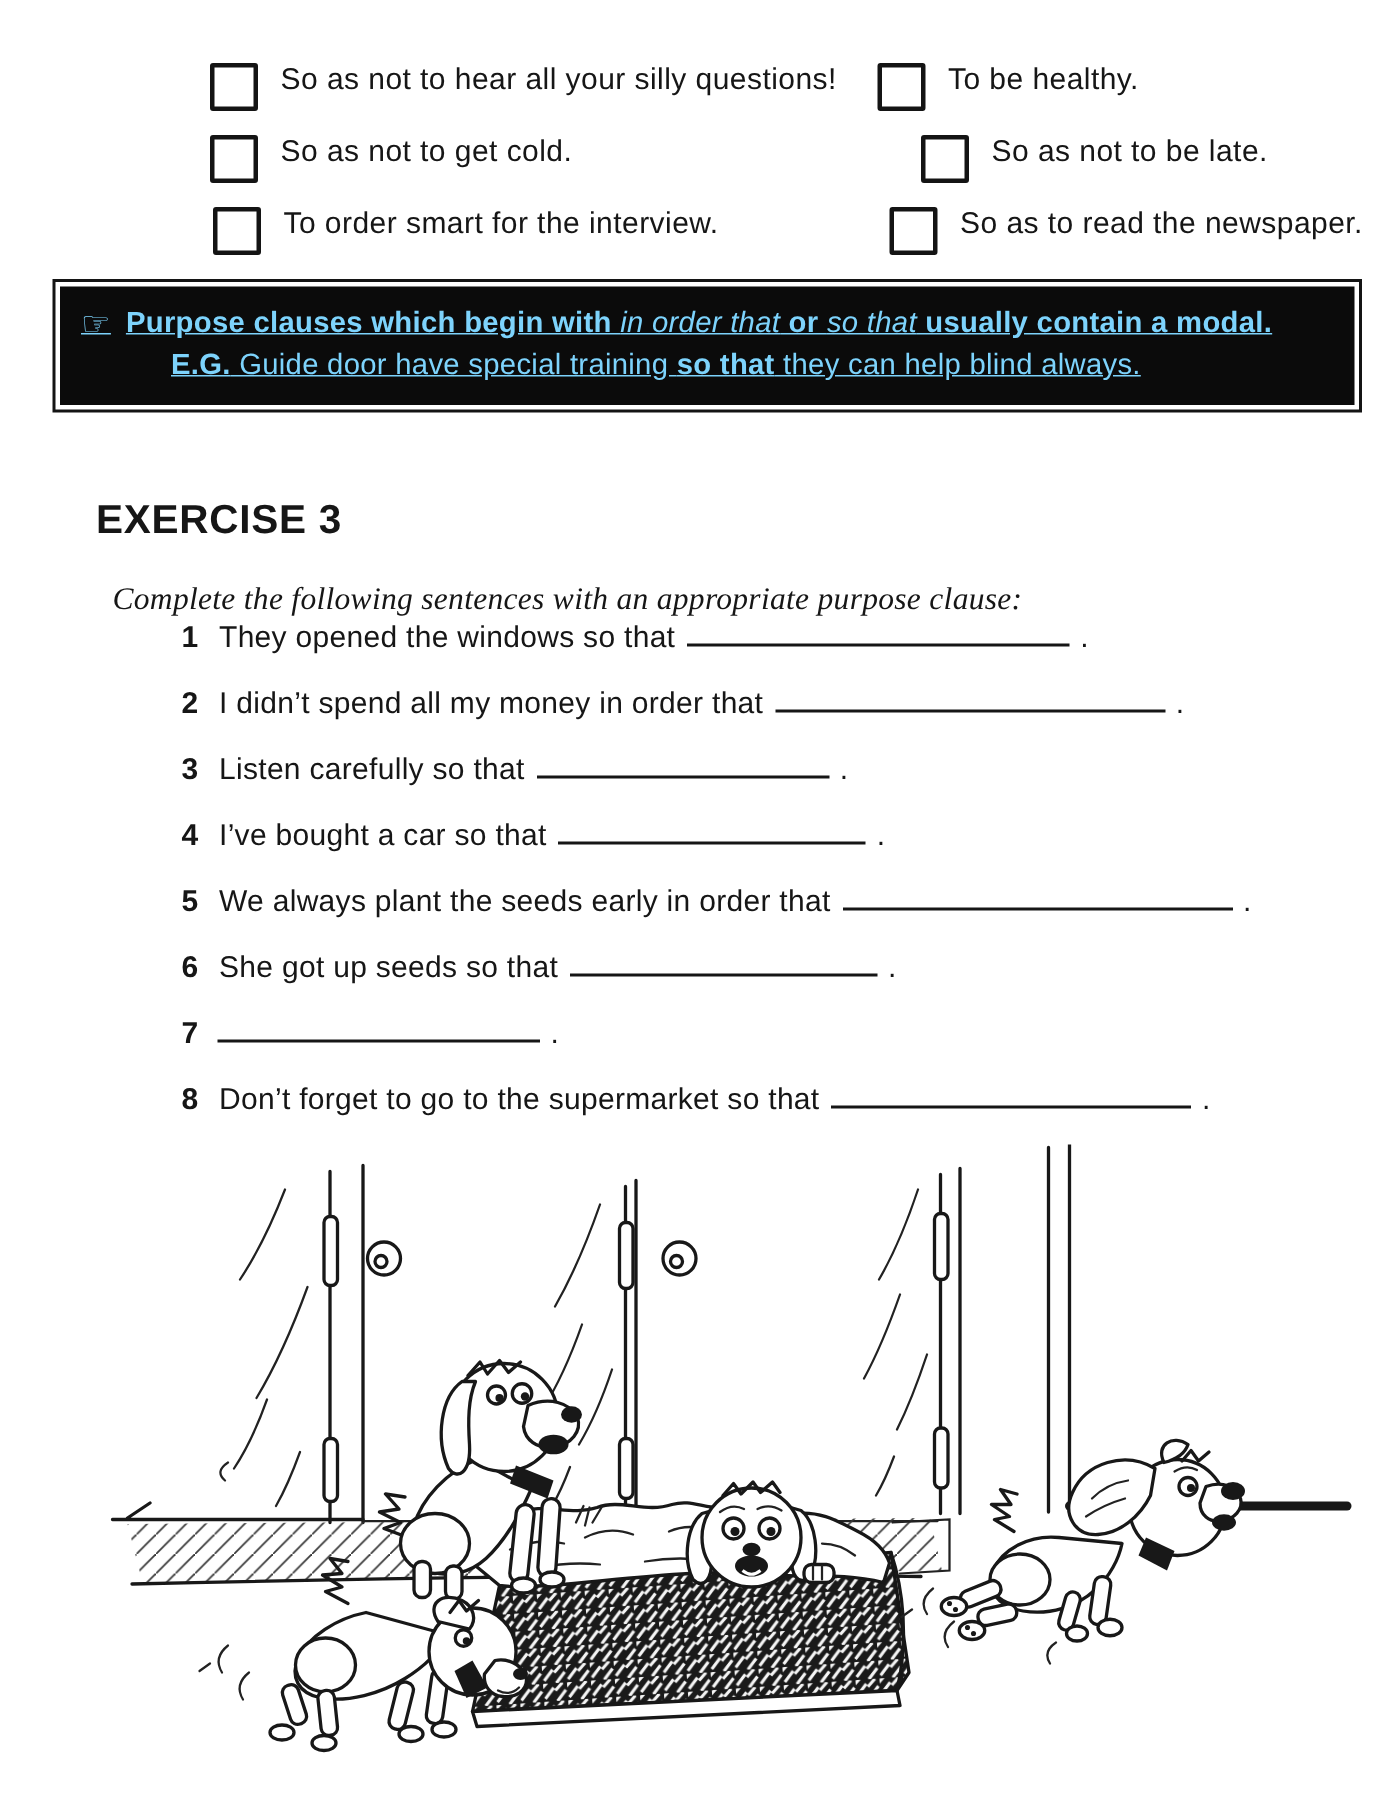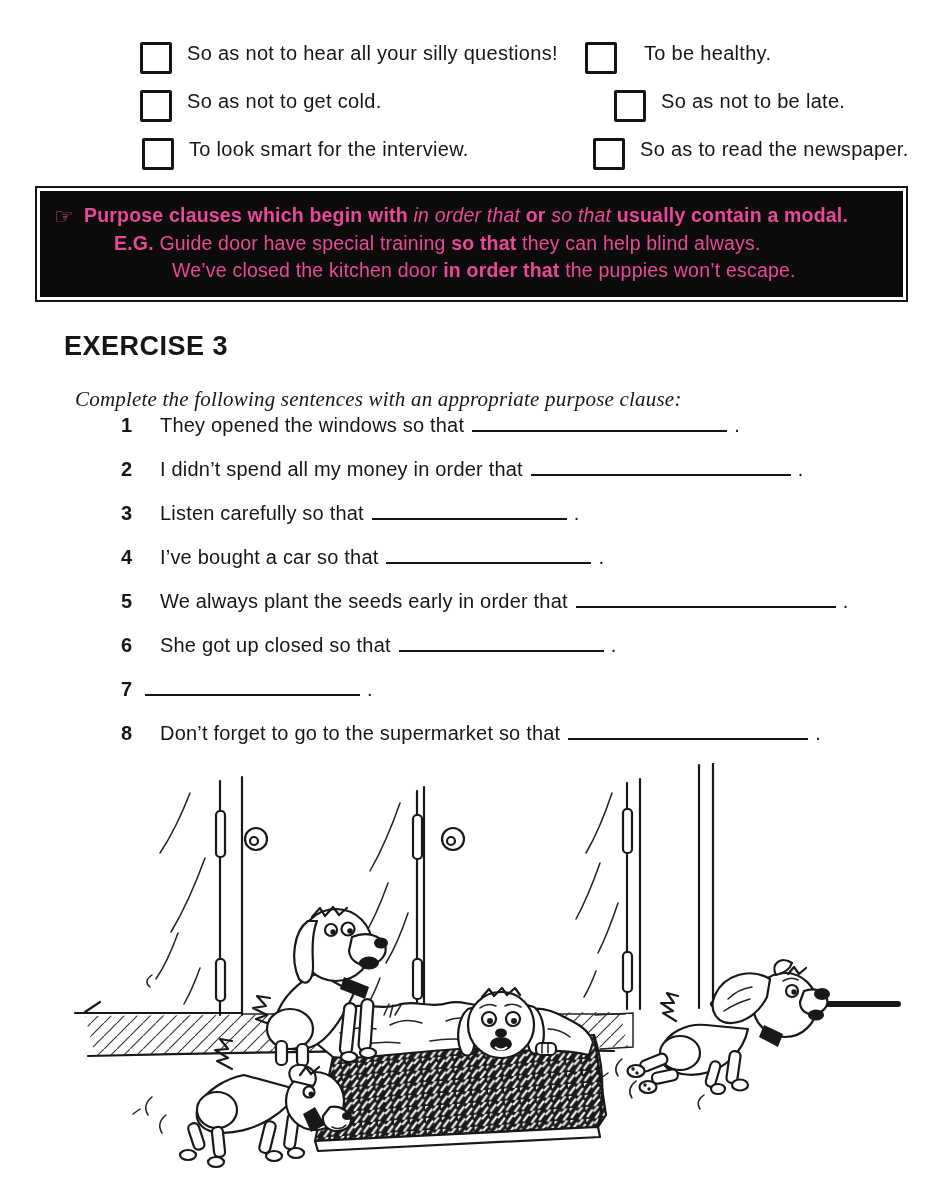--- a/index.html
+++ b/index.html
@@ -17,22 +17,22 @@
     width:26px; height:26px; border:3px solid #141414; border-radius:2px;
     background:#fff; flex:0 0 auto;
   }
   .opt-label { margin-left:15px; font-size:20px; letter-spacing:.3px; white-space:nowrap; }
   
   .note-wrap {
     position:absolute; top:186px; left:35px; width:873px;
     border:2px solid #141414; padding:3px; box-sizing:border-box; background:#fff;
   }
   .note {
-    background:#0b0b0b; color:#ec4899; padding:11px 28px 13px 14px;
-    font-size:19.5px; line-height:27px; letter-spacing:.2px;
+    background:#0b0b0b; color:#7dd3fc; padding:11px 28px 13px 14px;
+    font-size:19.5px; line-height:27px; letter-spacing:.2px;text-decoration:underline;
   }
   .note .l1 { font-weight:bold; }
   .note .it { font-style:italic; font-weight:normal; }
   .note .l2 { padding-left:60px; font-weight:normal; }
   .note .l3 { padding-left:118px; font-weight:normal; }
   .note b { font-weight:bold; }
   .pointer {
     font-family:"DejaVu Sans","Liberation Sans",sans-serif;
     font-size:22px; margin-right:10px; font-weight:normal; vertical-align:-2px;
   }
@@ -42,74 +42,71 @@
     font-size:27px; font-weight:bold; letter-spacing:.5px;
   }
   .instruction {
     position:absolute; top:366px; left:75px;
     font-family:"Liberation Serif", serif; font-style:italic;
     font-size:21px; letter-spacing:.2px;
   }
   .ex-list { position:absolute; top:414px; left:121px; display:flex; flex-direction:column; gap:22px; }
   .ex-item { display:flex; align-items:baseline; height:22px; font-size:20px; letter-spacing:.2px; white-space:nowrap; }
   .ex-num { font-weight:bold; width:16px; flex:0 0 auto; }
-  .ex-text { margin-left:23px; }
+  .ex-text { margin-left:9px; }
   .blank {
     display:inline-block; margin-left:8px;
     border-bottom:2px solid #161616; height:14px;
   }
   .dot { margin-left:7px; }
   
   .figure { position:absolute; top:763px; left:0; width:932px; height:430px; }
   .wh { fill:#ffffff; stroke:#181818; stroke-width:2.2; stroke-linejoin:round; stroke-linecap:round; }
   .bk { fill:#181818; stroke:none; }
   .ln { fill:none; stroke:#181818; stroke-width:2.2; stroke-linecap:round; stroke-linejoin:round; }
   .thin { fill:none; stroke:#222; stroke-width:1.5; stroke-linecap:round; }
 </style>
 </head>
 <body>
 
 <div class="options">
   <div class="opt-row" style="left:140px; top:2px;">
     <div class="checkbox"></div>
     <span class="opt-label">So as not to hear all your silly questions!</span>
   </div>
-  <div class="opt-row" style="left:585px; top:2px;gap:12px;">
+  <div class="opt-row" style="left:585px; top:2px;">
     <div class="checkbox"></div>
     <span class="opt-label">To be healthy.</span>
   </div>
   <div class="opt-row" style="left:140px; top:50px;">
     <div class="checkbox"></div>
     <span class="opt-label">So as not to get cold.</span>
   </div>
   <div class="opt-row" style="left:614px; top:50px;">
     <div class="checkbox"></div>
     <span class="opt-label">So as not to be late.</span>
   </div>
   <div class="opt-row" style="left:142px; top:98px;">
     <div class="checkbox"></div>
-    <span class="opt-label">To look smart for the interview.</span>
+    <span class="opt-label">To order smart for the interview.</span>
   </div>
   <div class="opt-row" style="left:593px; top:98px;">
     <div class="checkbox"></div>
     <span class="opt-label">So as to read the newspaper.</span>
   </div>
 </div>
 
 <div class="note-wrap">
   <div class="note">
     <div class="l1">
       <span class="pointer">☞</span><span>Purpose clauses which begin with </span><span class="it">in order that</span><span> or </span><span class="it">so that</span><span> usually contain a modal.</span>
     </div>
     <div class="l2">
       <b>E.G.</b><span> Guide door have special training </span><b>so that</b><span> they can help blind always.</span>
     </div>
-    <div class="l3">
-      <span>We’ve closed the kitchen door </span><b>in order that</b><span> the puppies won’t escape.</span>
-    </div>
   </div>
 </div>
 
 <h1 class="ex-heading">EXERCISE 3</h1>
 <p class="instruction">Complete the following sentences with an appropriate purpose clause:</p>
 
 <div class="ex-list">
   <div class="ex-item">
     <span class="ex-num">1</span>
     <span class="ex-text">They opened the windows so that</span>
@@ -135,21 +132,21 @@
     <span class="dot">.</span>
   </div>
   <div class="ex-item">
     <span class="ex-num">5</span>
     <span class="ex-text">We always plant the seeds early in order that</span>
     <span class="blank" style="width:260px;"></span>
     <span class="dot">.</span>
   </div>
   <div class="ex-item">
     <span class="ex-num">6</span>
-    <span class="ex-text">She got up closed so that</span>
+    <span class="ex-text">She got up seeds so that</span>
     <span class="blank" style="width:205px;"></span>
     <span class="dot">.</span>
   </div>
   <div class="ex-item">
     <span class="ex-num">7</span>
     <span class="blank" style="width:215px;"></span>
     <span class="dot">.</span>
   </div>
   <div class="ex-item">
     <span class="ex-num">8</span>

